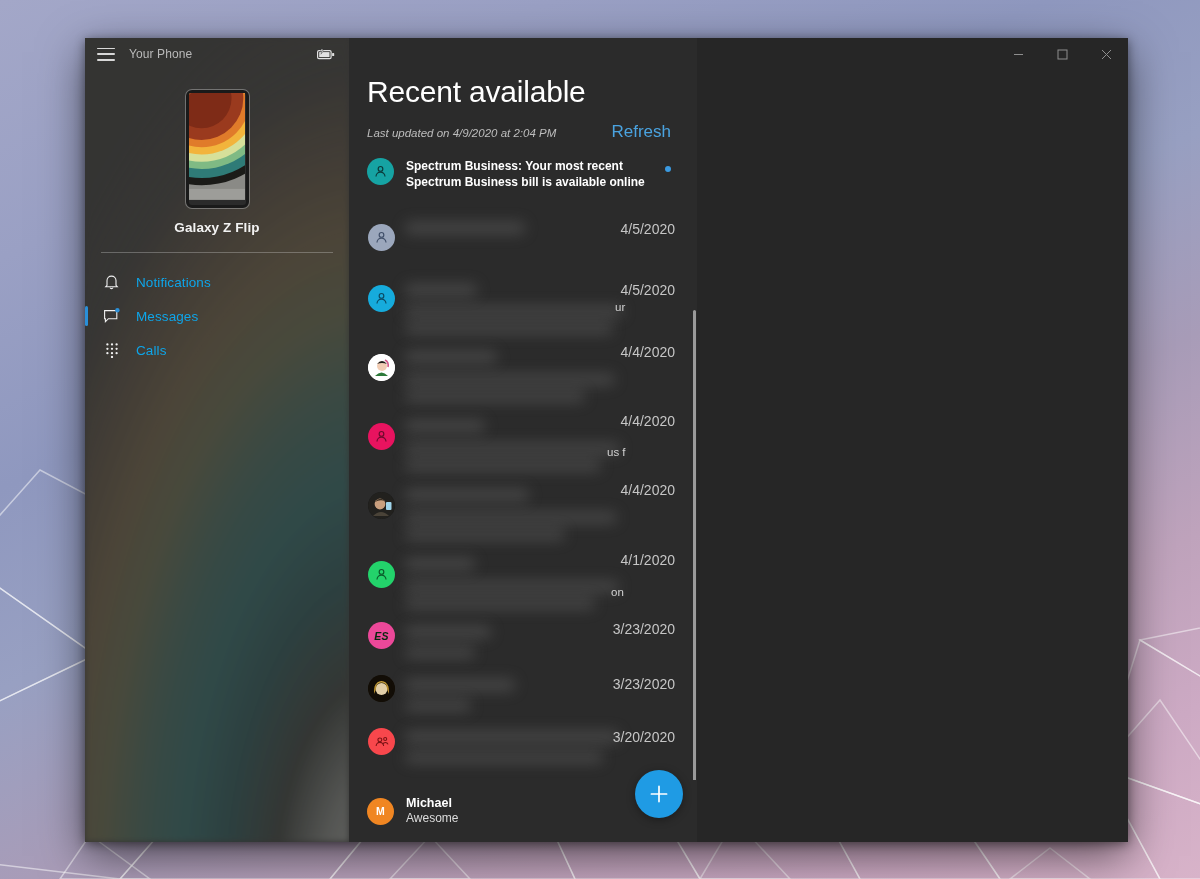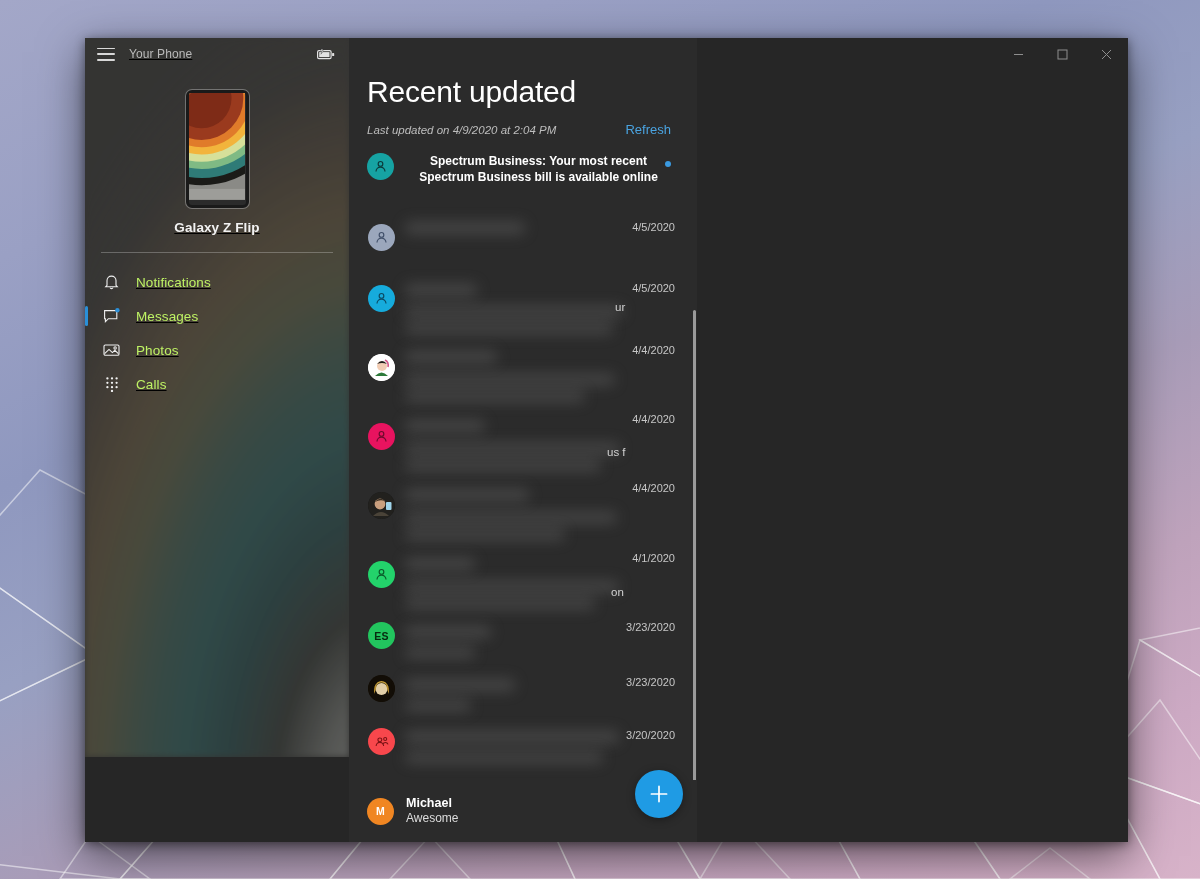--- a/index.html
+++ b/index.html
@@ -33,25 +33,24 @@
     width: 1043px; height: 804px;
     background: #262626;
     box-shadow: 0 14px 42px rgba(0,0,0,.55), 0 2px 10px rgba(0,0,0,.45);
     display: flex;
     overflow: hidden;
   }
 
   
   #sidebar {
     position: relative;
-    width: 264px; height: 719px;
+    width: 264px; height: 804px;
     background: #3a3a38;
     overflow: hidden;
     flex: 0 0 264px;
-    text-decoration: underline;
   }
   #sidebar-acrylic {
     position: absolute; inset: 0;
     background:
       radial-gradient(168% 118% at 112% 108%,
         rgba(150,150,148,.92) 0%,
         rgba(120,122,118,.78) 14%,
         rgba(58,62,58,.70) 24%,
         rgba(41,84,84,.66) 35%,
         rgba(47,110,108,.60) 45%,
@@ -92,21 +91,21 @@
     letter-spacing: .1px;
   }
   .divider { height: 1px; background: rgba(225,225,225,.30); margin: 17px 16px 0; }
 
   .navlist { margin-top: 12px; flex: 1 1 auto; }
   .navitem {
     position: relative;
     height: 34px; display: flex; align-items: center; gap: 16px;
     padding-left: 18px; cursor: default;
   }
-  .navitem .label { font-size: 13.5px; color: #bef264; letter-spacing: .1px; }
+  .navitem .label { font-size: 13.5px; color: #0ea5e9; letter-spacing: .1px; }
   .navitem.active::before {
     content: ""; position: absolute; left: 0; top: 7px;
     width: 3px; height: 20px; background: #2a8fd8; border-radius: 2px;
   }
   .navicon { width: 17px; height: 17px; display: flex; align-items: center; justify-content: center; position: relative; }
 
   .footer { flex: 0 0 auto; padding-bottom: 10px; }
   .footer .divider { margin: 0 16px 10px; }
 
   
@@ -120,49 +119,48 @@
   .msg-header { padding: 38px 26px 0 18px; }
   .msg-title {
     font-size: 30px; color: #ffffff; font-weight: 400;
     letter-spacing: -.2px; line-height: 1.05;
   }
   .msg-sub-row {
     margin-top: 14px; display: flex; align-items: baseline;
     justify-content: space-between;
   }
   .msg-updated { font-size: 11.5px; color: #bdbdbd; font-style: italic; }
-  .msg-refresh { font-size: 13px; color: #4aa3e0; cursor: pointer; }
+  .msg-refresh { font-size: 17px; color: #4aa3e0; cursor: pointer; }
 
   .msg-list { position: relative; margin-top: 16px; }
   .msg-row {
     position: relative;
     display: flex; align-items: flex-start; gap: 12px;
     padding: 0 26px 0 18px;
-    text-align: center;
   }
 
   .avatar {
     flex: 0 0 auto;
     width: 27px; height: 27px; border-radius: 50%;
     display: flex; align-items: center; justify-content: center;
     overflow: hidden; position: relative;
   }
   .avatar .initials { font-size: 10.5px; font-weight: 600; color: #07290f; letter-spacing: .2px; }
 
   .msg-body { flex: 1 1 auto; min-width: 0; position: relative; }
   .msg-snippet {
     font-size: 12px; color: #ffffff; font-weight: 600; line-height: 1.35;
   }
   .unread-dot {
     position: absolute; right: 0; top: 8px;
     width: 6px; height: 6px; border-radius: 50%; background: #3b9ae1;
   }
   .msg-date {
     position: absolute; right: 0; top: 0;
-    font-size: 11px; color: #c6c6c6; white-space: nowrap;
+    font-size: 14px; color: #c6c6c6; white-space: nowrap;
   }
   .blur-line {
     position: absolute;
     background: rgba(125,125,125,.34);
     filter: blur(7px);
     border-radius: 5px;
   }
   .edge-text {
     position: absolute; font-size: 11.5px; color: #d2d2d2;
   }
@@ -296,30 +294,20 @@
           <div class="navitem active">
             <span class="navicon">
               <svg width="17" height="16" viewBox="0 0 17 16" fill="none" stroke="#f0f0f0" stroke-width="1.1">
                 <path d="M1.6 2.6 h12.2 v8.1 H5.4 L2.4 13.6 v-2.9 H1.6 Z"></path>
                 <circle cx="14.4" cy="2.3" r="2.2" fill="#2a8fd8" stroke="none"></circle>
               </svg>
             </span>
             <span class="label">Messages</span>
           </div>
 
-          <div class="navitem">
-            <span class="navicon">
-              <svg width="17" height="14" viewBox="0 0 17 14" fill="none" stroke="#f0f0f0" stroke-width="1.1">
-                <rect x="1" y="2" width="15" height="10.2" rx="1.3"></rect>
-                <path d="M1.6 10.6 L6 6.4 L9.4 9.6 L11.8 7.3 L15.4 10.6"></path>
-                <circle cx="12.1" cy="5" r="1.2"></circle>
-              </svg>
-            </span>
-            <span class="label">Photos</span>
-          </div>
 
 
           <div class="navitem">
             <span class="navicon">
               <svg width="14" height="16" viewBox="0 0 14 16" fill="#f0f0f0">
                 <circle cx="2.4" cy="2.4" r="1.15"></circle>
                   <circle cx="7" cy="2.4" r="1.15"></circle>
                   <circle cx="11.6" cy="2.4" r="1.15"></circle>
                 <circle cx="2.4" cy="6.8" r="1.15"></circle>
                   <circle cx="7" cy="6.8" r="1.15"></circle>
@@ -334,21 +322,21 @@
           </div>
         </div>
 
 
       </div>
     </div>
 
     <div id="messages">
 
       <div class="msg-header">
-        <div class="msg-title">Recent updated</div>
+        <div class="msg-title">Recent available</div>
         <div class="msg-sub-row">
           <span class="msg-updated">Last updated on 4/9/2020 at 2:04 PM</span>
           <span class="msg-refresh">Refresh</span>
         </div>
       </div>
 
       <div class="msg-list">
         <div class="msg-row" style="margin-top:4px;">
           <span class="avatar" style="background:#16A3A3;">
             <svg width="15" height="15" viewBox="0 0 16 16" fill="none" stroke="#0b3a3a" stroke-width="1.25">
@@ -399,21 +387,21 @@
           <path d="M6.8 10 q5 -6 10.2 -1 q-5 -2 -10.2 1 Z" fill="#3a2f22"></path>
           <rect x="18" y="10" width="5.5" height="8" rx="1" fill="#9fd4ea"></rect>
         </svg>
       </span>
       <span class="avatar" style="position:absolute;left:19px;top:523px;background:#23D36B;">
         <svg width="15" height="15" viewBox="0 0 16 16" fill="none" stroke="#0a5a2a" stroke-width="1.25">
           <circle cx="8" cy="5.2" r="2.5"></circle>
             <path d="M3.2 13.4 a4.8 4.8 0 0 1 9.6 0"></path>
           </svg>
       </span>
-      <span class="avatar" style="position:absolute;left:19px;top:584px;background:#22c55e;">
+      <span class="avatar" style="position:absolute;left:19px;top:584px;background:#ec4899;font-style:italic;">
         <span class="initials">ES</span>
       </span>
       <span class="avatar" style="position:absolute;left:19px;top:637px;background:#161008;">
         <svg width="27" height="27" viewBox="0 0 27 27">
           <circle cx="13.5" cy="13.5" r="13.5" fill="#120d06"></circle>
           <circle cx="13.5" cy="14" r="6" fill="#e2cfa8"></circle>
           <path d="M6.5 12 q7 -9 14 0 q-2 -6 -7 -6 q-5 0 -7 6 Z" fill="#c9a23c"></path>
           <path d="M6 16 q0 -6 3 -7 q-1 6 -3 10 Z" fill="#b9902f"></path>
           <path d="M21 16 q0 -6 -3 -7 q1 6 3 10 Z" fill="#b9902f"></path>
         </svg>

